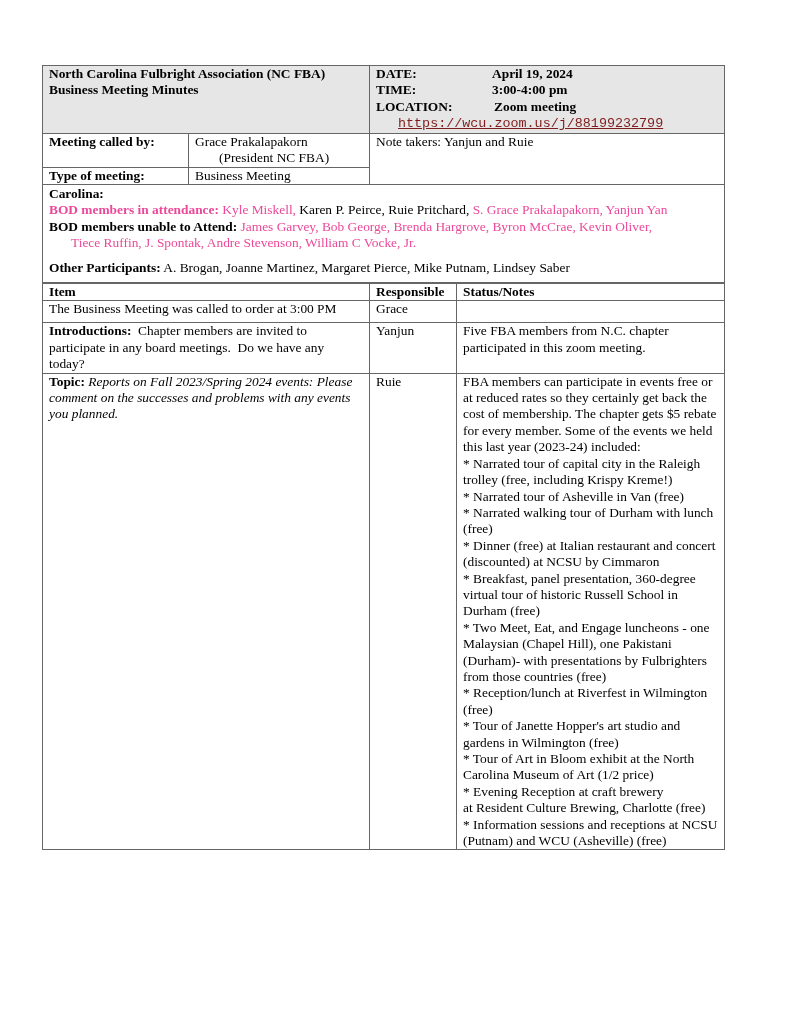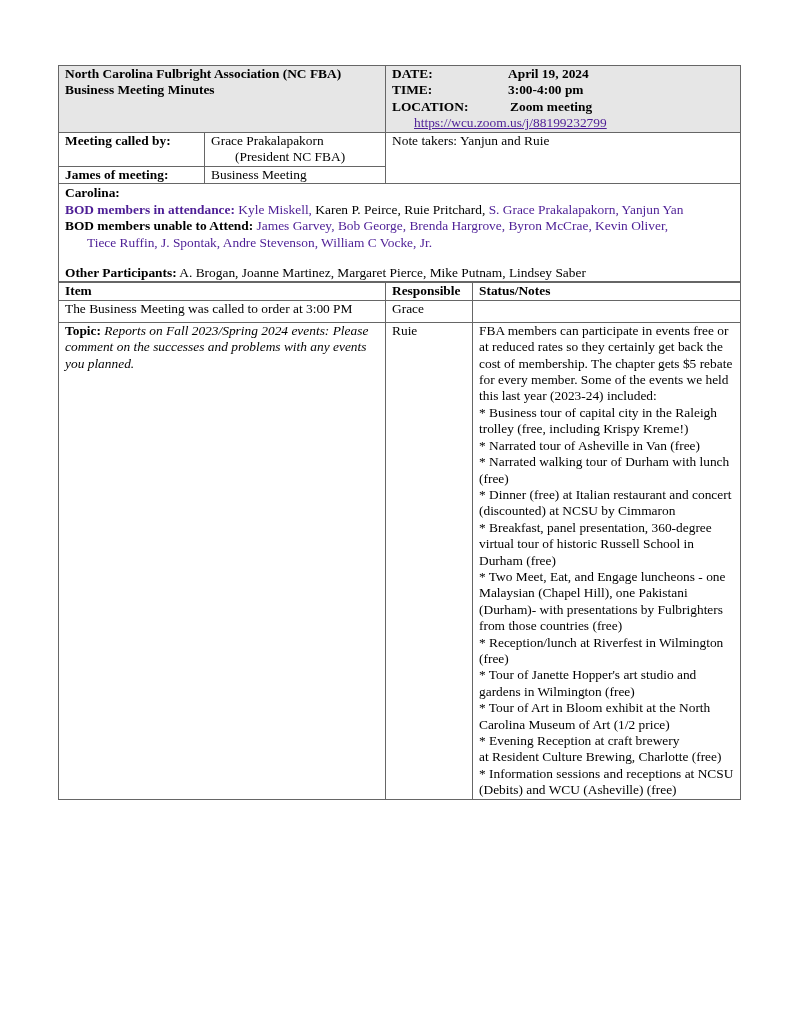--- a/index.html
+++ b/index.html
@@ -1,27 +1,27 @@
 <!DOCTYPE html>
 <html><head>
 <meta charset="utf-8">
 <style>
   html, body { margin: 0; padding: 0; background: #ffffff; }
   body {
     width: 791px; height: 1024px; position: relative; overflow: hidden;
     font-family: "Liberation Serif", "DejaVu Serif", serif;
     font-size: 13.4px; line-height: 16.4px; color: #000;
   }
-  .page { position: absolute; left: 58px; top: 65px; width: 683px; }
+  .page { position: absolute; left: 42px; top: 65px; width: 683px; }
   table { border-collapse: collapse; width: 100%; table-layout: fixed; }
   td { border: 1px solid #666; vertical-align: top; padding: 0 6px; }
   .hdr td { background: #e6e6e6; }
   b { font-weight: bold; }
-  .slate { color: #4c1d95; }
-  .link { color: #4c1d95; text-decoration: underline; }
+  .slate { color: #ec4899; }
+  .link { color: #7f1d1d; text-decoration: underline; font-family: Liberation Mono, monospace; }
   .indent { padding-left: 22px; }
   .lbl { display: inline-block; width: 116px; }
   .lbl2 { display: inline-block; width: 118px; }
 </style>
 </head>
 <body>
 
 <div class="page">
 
   <table>
@@ -45,36 +45,36 @@
     </tr>
     <tr style="height:34px">
       <td><b>Meeting called by:</b></td>
       <td>
         <div>Grace Prakalapakorn</div>
         <div style="padding-left:24px">(President NC FBA)</div>
       </td>
       <td rowspan="2"><span>Note takers: Yanjun and Ruie</span></td>
     </tr>
     <tr style="height:17px">
-      <td><b>James of meeting:</b></td>
+      <td><b>Type of meeting:</b></td>
       <td><span>Business Meeting</span></td>
     </tr>
     <tr style="height:98px">
       <td colspan="3" style="padding-top:1px">
         <div><b>Carolina:</b></div>
         <div>
           <b class="slate">BOD members in attendance:</b>
           <span id="bod-present-list"><span class="slate">Kyle Miskell, </span><span>Karen P. Peirce, </span><span>Ruie Pritchard, </span><span class="slate">S. Grace Prakalapakorn, </span><span class="slate">Yanjun Yan</span></span>
         </div>
         <div>
           <b>BOD members unable to Attend:</b>
           <span class="slate">James Garvey, Bob George, Brenda Hargrove, Byron McCrae, Kevin Oliver,</span>
         </div>
         <div class="indent slate">Tiece Ruffin, J. Spontak, Andre Stevenson, William C Vocke, Jr.</div>
-        <div style="margin-top:14px">
+        <div style="margin-top:8px">
           <b>Other Participants:</b>
           <span>A. Brogan, Joanne Martinez, Margaret Pierce, Mike Putnam, Lindsey Saber</span>
         </div>
       </td>
     </tr>
   </tbody>
     </table>
 
   <table>
     <colgroup>
@@ -88,34 +88,41 @@
       <td><b>Responsible</b></td>
       <td><b>Status/Notes</b></td>
     </tr>
     </tbody>
       <tbody id="agenda-body">
         <tr style="height: 22px;">
           <td><span style="white-space: pre-wrap;">The Business Meeting was called to order at 3:00 PM</span></td>
           <td>Grace</td>
           <td></td>
         </tr>
+        <tr style="height: 50px;">
+          <td><b>Introductions:</b><span style="white-space: pre-wrap;">  Chapter members are invited to participate in any board meetings.  Do we have any today?</span></td>
+          <td>Yanjun</td>
+          <td>
+            <div>Five FBA members from N.C. chapter participated in this zoom meeting.</div>
+          </td>
+        </tr>
         <tr>
           <td><b>Topic:</b><span style="white-space: pre-wrap; font-style: italic;"> Reports on Fall 2023/Spring 2024 events: Please comment on the successes and problems with any events you planned.</span></td>
           <td>Ruie</td>
           <td>
             <div>FBA members can participate in events free or at reduced rates so they certainly get back the cost of membership. The chapter gets $5 rebate for every member. Some of the events we held this last year (2023-24) included:</div>
-            <div>* Business tour of capital city in the Raleigh trolley (free, including Krispy Kreme!)</div>
+            <div>* Narrated tour of capital city in the Raleigh trolley (free, including Krispy Kreme!)</div>
             <div>* Narrated tour of Asheville in Van (free)</div>
             <div>* Narrated walking tour of Durham with lunch (free)</div>
             <div>* Dinner (free) at Italian restaurant and concert (discounted) at NCSU by Cimmaron</div>
             <div>* Breakfast, panel presentation, 360-degree virtual tour of historic Russell School in Durham (free)</div>
             <div>* Two Meet, Eat, and Engage luncheons - one Malaysian (Chapel Hill), one Pakistani (Durham)- with presentations by Fulbrighters from those countries (free)</div>
             <div>* Reception/lunch at Riverfest in Wilmington (free)</div>
             <div>* Tour of Janette Hopper's art studio and gardens in Wilmington (free)</div>
             <div>* Tour of Art in Bloom exhibit at the North Carolina Museum of Art (1/2 price)</div>
             <div>* Evening Reception at craft brewery</div>
             <div>at Resident Culture Brewing, Charlotte (free)</div>
-            <div>* Information sessions and receptions at NCSU (Debits) and WCU (Asheville) (free)</div>
+            <div>* Information sessions and receptions at NCSU (Putnam) and WCU (Asheville) (free)</div>
           </td>
         </tr>
       </tbody>
   </table>
 </div>
 
 </body></html>

